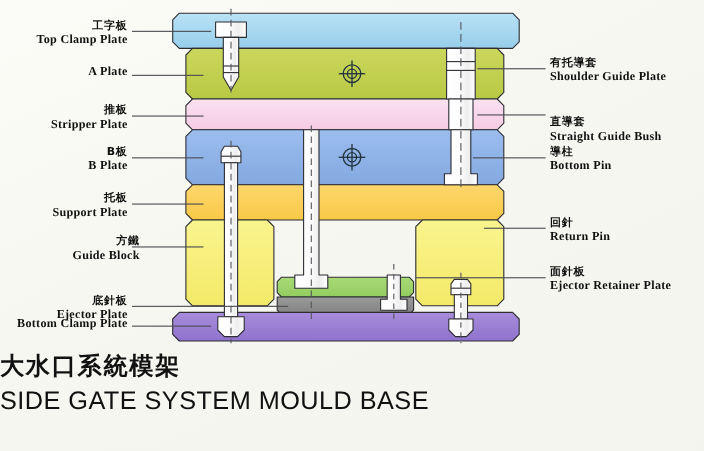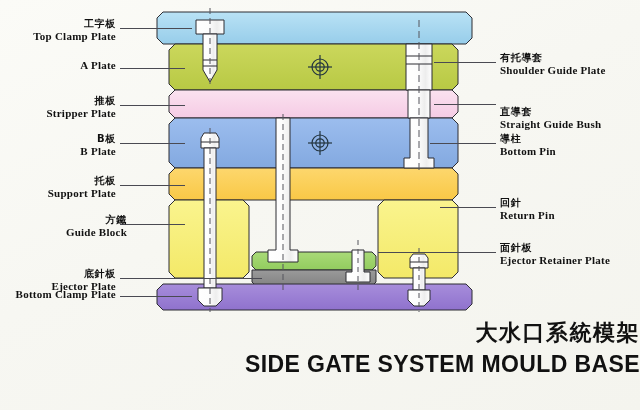--- a/index.html
+++ b/index.html
@@ -23,28 +23,28 @@
   .lbl .en{
     font-family:"Liberation Serif","DejaVu Serif",serif;
     font-size:11px;font-weight:700;color:#111;letter-spacing:.25px;
     margin-top:1px;
   }
   .lbl.left{text-align:right;}
   .lbl.right{text-align:left;}
   
   .leader{position:absolute;height:1px;background:#4a4a52;}
   
-  #title{position:absolute;left:0;width:640px;text-align:right;}
+  #title{position:absolute;left:0;width:640px;text-align:left;}
   #title .t-cn{
     font-family:"DejaVu Sans","Liberation Sans",sans-serif;
     font-size:22px;font-weight:700;color:#111;letter-spacing:1.5px;
   }
   #title .t-en{
     font-family:"Liberation Sans","DejaVu Sans",sans-serif;
-    font-size:23px;font-weight:700;color:#111;letter-spacing:.4px;margin-top:3px;
+    font-size:23px;font-weight:400;color:#111;letter-spacing:.4px;margin-top:3px;
   }
   svg{display:block;}
 </style>
 </head>
 <body>
 
 <div id="stage">
 
   <svg id="drawing" width="640" height="410" viewBox="0 0 640 410" style="position:absolute;left:0;top:0;">
     <defs>

